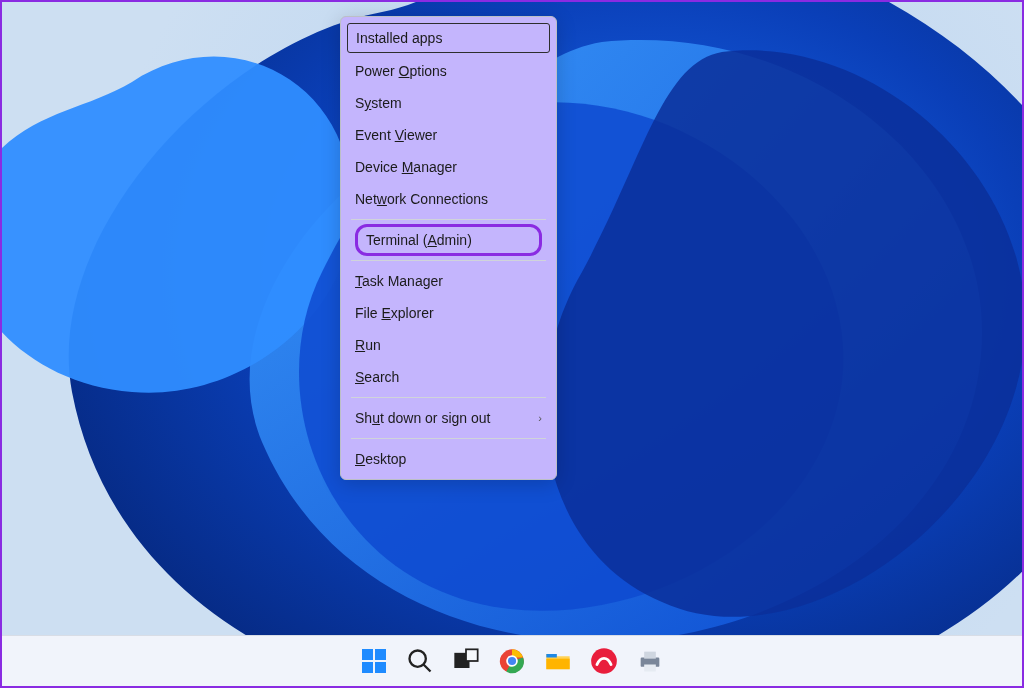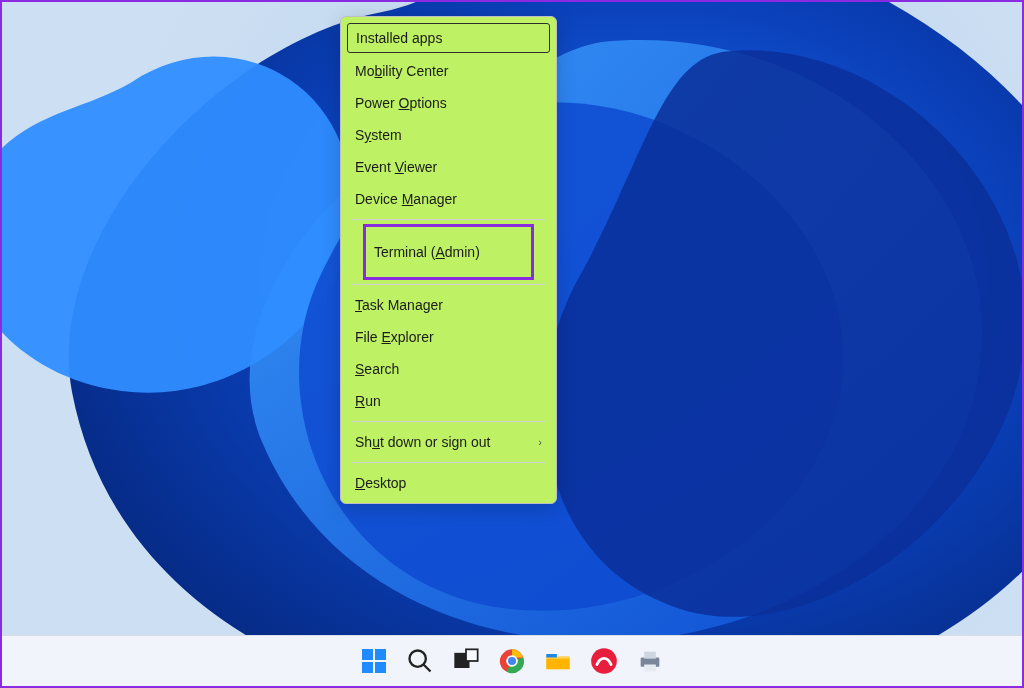--- a/index.html
+++ b/index.html
@@ -3,24 +3,24 @@
 <meta charset="utf-8">
 <style>
   html,body{margin:0;padding:0;width:1024px;height:688px;overflow:hidden;font-family:"Segoe UI",Arial,sans-serif;font-size:14px;color:#1b1b1b;}
   body{border:2px solid #8a2be2;box-sizing:border-box;position:relative;}
   .wallpaper{position:absolute;inset:0;background:radial-gradient(circle at 60% 40%,#b9d3f0 0%,#cddff2 70%);overflow:hidden;}
   .wallpaper svg{position:absolute;top:-40px;left:-40px;width:1150px;height:720px;}
   .taskbar{position:absolute;left:0;right:0;bottom:0;height:50px;background:#f1f4fb;border-top:1px solid #d8dde6;display:flex;align-items:center;justify-content:center;gap:18px;}
   .task-icon{width:28px;height:28px;display:flex;align-items:center;justify-content:center;border-radius:4px;cursor:pointer;}
   .start-logo{display:grid;grid-template-columns:11px 11px;grid-template-rows:11px 11px;gap:2px;}
   .start-logo div{background:#1f8bff;}
-  .contextmenu{position:absolute;left:338px;top:14px;width:215px;background:#bef264;border:1px solid #bcbfc6;border-radius:6px;box-shadow:0 4px 20px rgba(0,0,0,0.18);padding:4px 0;}
+  .contextmenu{position:absolute;left:338px;top:14px;width:215px;background:#c4b5fd;border:1px solid #bcbfc6;border-radius:6px;box-shadow:0 4px 20px rgba(0,0,0,0.18);padding:4px 0;}
   .menu-item{padding:7px 14px;line-height:18px;cursor:default;display:flex;align-items:center;justify-content:space-between;}
   .menu-item.first{border:1px solid #2e2e2e;border-radius:3px;margin:2px 6px;padding:5px 8px;}
-  .menu-item.highlight{border:3px solid #8a2be2;border-radius:0;margin:0 22px;padding:16px 8px;}
+  .menu-item.highlight{border:3px solid #8a2be2;border-radius:12px;margin:0 14px;padding:4px 8px;}
   .menu-item .ul{text-decoration:underline;}
   .menu-sep{height:1px;background:#d0d4da;margin:4px 10px;}
   .chevron{font-size:11px;color:#555;}
   .arrow-annot{position:absolute;left:290px;bottom:12px;width:150px;height:30px;pointer-events:none;}
   .arrow-annot svg{width:100%;height:100%;}
 </style>
 </head>
 <body>
 
 <div class="wallpaper">
@@ -42,50 +42,50 @@
     <path d="M520 150 C700 100 900 250 880 420 C860 580 660 680 510 640 C360 600 300 430 360 310 C410 210 450 170 520 150 Z" fill="#0e4ad0" opacity="0.85"></path>
     <path d="M760 90 C920 70 1090 230 1060 400 C1030 570 830 700 700 640 C580 590 550 430 620 310 C680 200 700 100 760 90 Z" fill="#0a2f9a" opacity="0.85"></path>
   </svg>
 </div>
 
 <div class="contextmenu" id="ctx">
     <div class="menu-item first">
       <span>Installed apps</span>
     </div>
     <div class="menu-item">
-      <span>Mo<span class="ul">b</span>ility Center</span>
-    </div>
-    <div class="menu-item">
       <span>Power <span class="ul">O</span>ptions</span>
     </div>
     <div class="menu-item">
       <span>S<span class="ul">y</span>stem</span>
     </div>
     <div class="menu-item">
       <span>Event <span class="ul">V</span>iewer</span>
     </div>
     <div class="menu-item">
       <span>Device <span class="ul">M</span>anager</span>
+    </div>
+    <div class="menu-item">
+      <span>Net<span class="ul">w</span>ork Connections</span>
     </div>
     <div class="menu-sep"></div>
     <div class="menu-item highlight">
       <span>Terminal (<span class="ul">A</span>dmin)</span>
     </div>
     <div class="menu-sep"></div>
     <div class="menu-item">
       <span><span class="ul">T</span>ask Manager</span>
     </div>
     <div class="menu-item">
       <span>File <span class="ul">E</span>xplorer</span>
     </div>
     <div class="menu-item">
-      <span><span class="ul">S</span>earch</span>
+      <span><span class="ul">R</span>un</span>
     </div>
     <div class="menu-item">
-      <span><span class="ul">R</span>un</span>
+      <span><span class="ul">S</span>earch</span>
     </div>
     <div class="menu-sep"></div>
     <div class="menu-item">
       <span>Sh<span class="ul">u</span>t down or sign out</span>
       <span class="chevron">›</span>
     </div>
     <div class="menu-sep"></div>
     <div class="menu-item">
       <span><span class="ul">D</span>esktop</span>
     </div>

